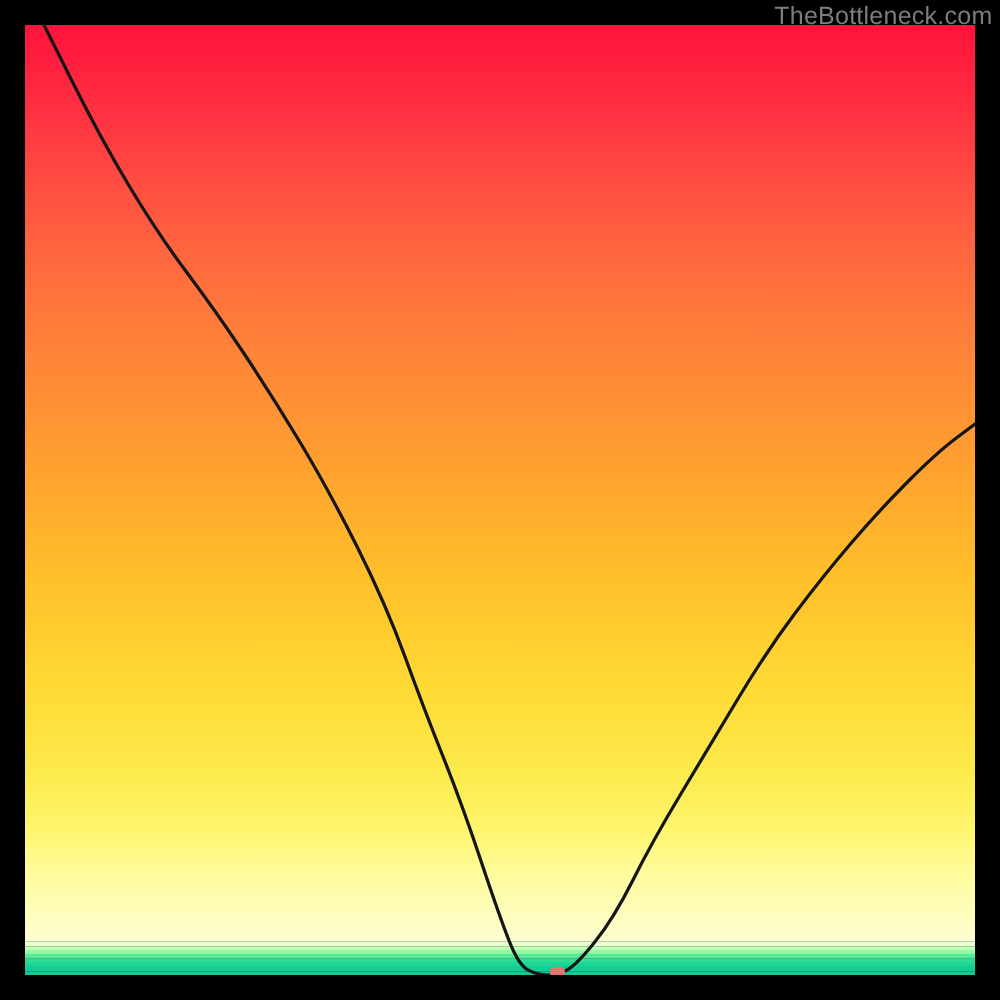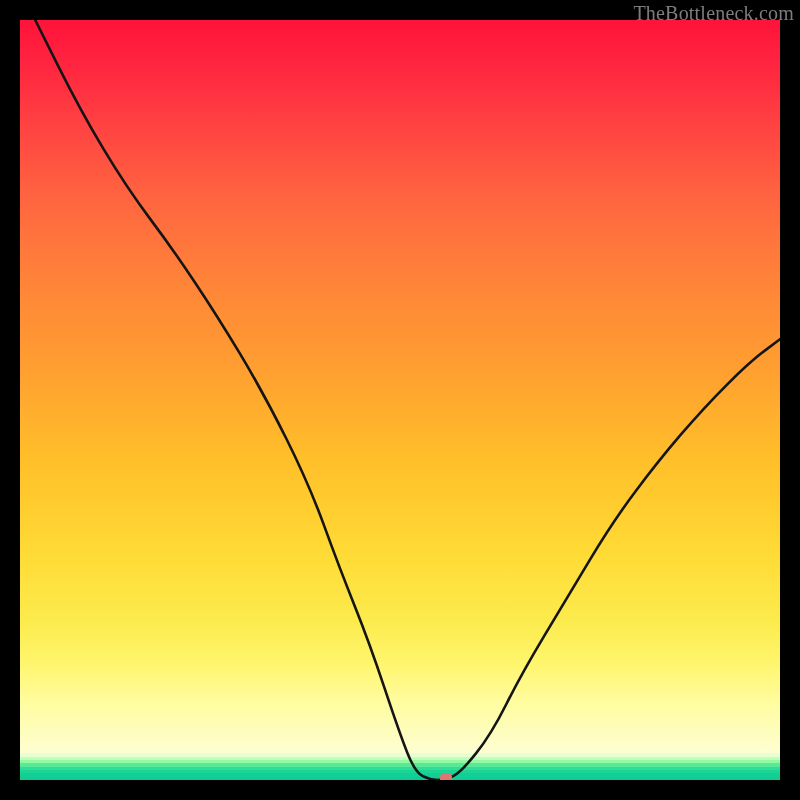--- a/index.html
+++ b/index.html
@@ -51,21 +51,20 @@
   .band { position: absolute; left: 0; width: 100%; }
   .watermark {
     position: absolute;
     top: 2px;
     right: 6px;
     color: #7d7d7d;
     font-size: 20px;
     font-weight: 400;
     letter-spacing: 0.2px;
     user-select: none;
-    font-family: Liberation Serif, serif;
   }
   .curve {
     position: absolute;
     left: 0; top: 0;
     width: 100%; height: 100%;
     overflow: visible;
   }
   .curve path {
     fill: none;
     stroke: #151515;

